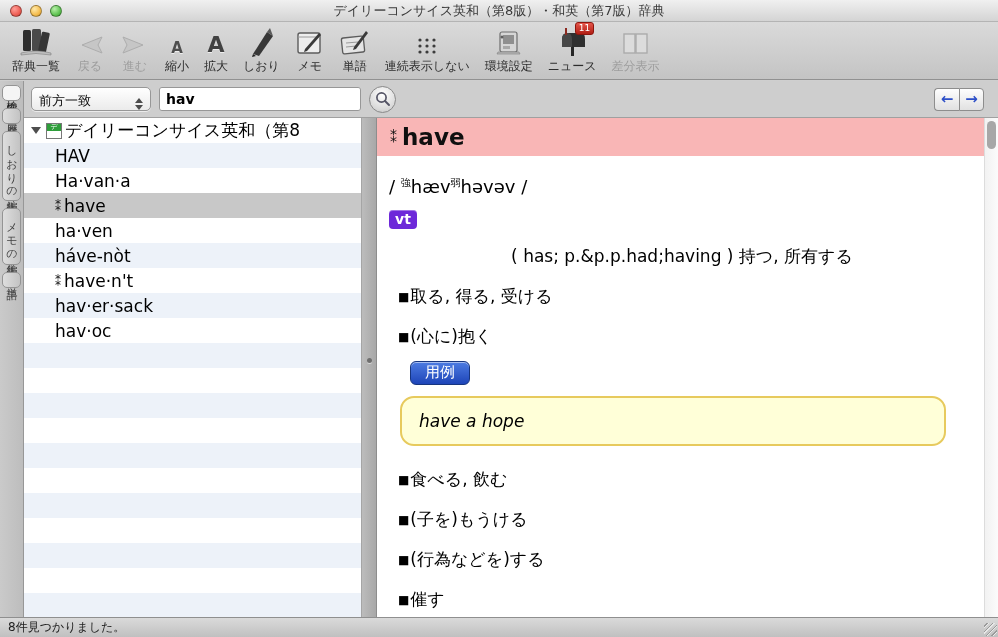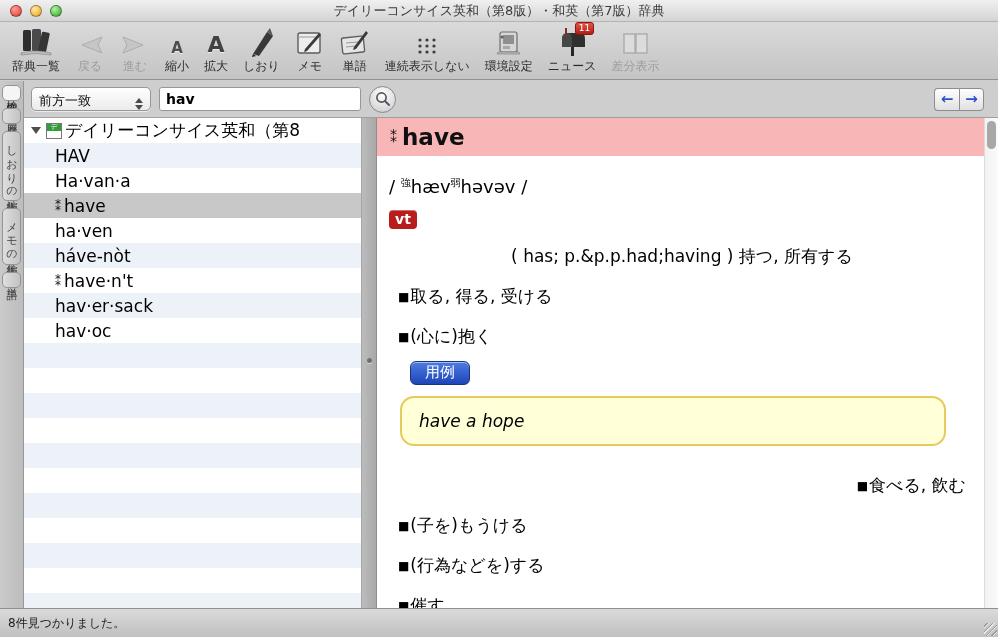--- a/index.html
+++ b/index.html
@@ -86,37 +86,37 @@
     background:#6f6f6f; box-shadow:0 1px 0 #d8d8d8; }
 
   .contentpanel { flex:1; background:#fff; overflow:hidden; min-width:0; }
   .entry-header { height:38px; background:#f9b6b6; display:flex; align-items:center; padding:0 13px; }
   .entry-header .mark { font-size:14px; line-height:7px; margin-right:5px; }
   .entry-header .mark span { height:7px; }
   .headword { font-size:23px; font-weight:bold; color:#101010; }
   .entry-body { padding:14px 18px 0 10px; font-size:17px; color:#000; }
   .pron { font-size:18px; margin:6px 0 10px 2px; }
   .pron sup { font-size:10px; }
-  .pos-badge { display:inline-block; background:#b91c1c; color:#fff; font-weight:bold; font-size:14px;
+  .pos-badge { display:inline-block; background:#6d28d9; color:#fff; font-weight:bold; font-size:14px;
     border-radius:4px; padding:1px 6px 2px; margin:3px 0 2px 2px; box-shadow:inset 0 1px 0 rgba(255,255,255,.35); }
   .infl { margin:14px 0 0 11px;text-align:center; }
   .sense { margin:17px 0 0 11px; }
   .sense .bullet { font-size:12px; margin-right:1px; vertical-align:1px; }
   .ex-badge { display:inline-block; margin:13px 0 0 23px; background:linear-gradient(#4d7ce2,#1e45b8);
     border:1px solid #17357f; color:#fff; font-size:15px; padding:1px 14px 2px; border-radius:6px;
     box-shadow:inset 0 1px 0 rgba(255,255,255,.5); }
   .ex-box { margin:11px 20px 0 13px; background:#ffffd8; border:2px solid #e7ca5d; border-radius:14px;
     padding:13px 17px; font-size:17px;font-style:italic; }
-  .sense.after-box { margin-top:28px;text-align:right; }
+  .sense.after-box { margin-top:22px; }
 
   .scrollbar { width:14px; background:linear-gradient(90deg,#f2f2f2,#fbfbfb); border-left:1px solid #dcdcdc; position:relative; }
   .scroll-thumb { position:absolute; top:3px; left:2px; width:9px; height:28px; background:#a7a7a7; border-radius:5px; }
 
   
-  .statusbar { position:absolute; left:0; right:0; bottom:0; height:29px;
+  .statusbar { position:absolute; left:0; right:0; bottom:0; height:20px;
     background:linear-gradient(#dadada,#c0c0c0); border-top:1px solid #8f8f8f;
     display:flex; align-items:center; padding:0 8px; font-size:12px; color:#1e1e1e; }
   .resize-grip { position:absolute; right:1px; bottom:1px; width:13px; height:13px;
     background:repeating-linear-gradient(135deg, transparent 0 2px, #9a9a9a 2px 3px, #e8e8e8 3px 4px); }
 
   svg { display:block; }
 </style>
 </head>
 <body>
 

